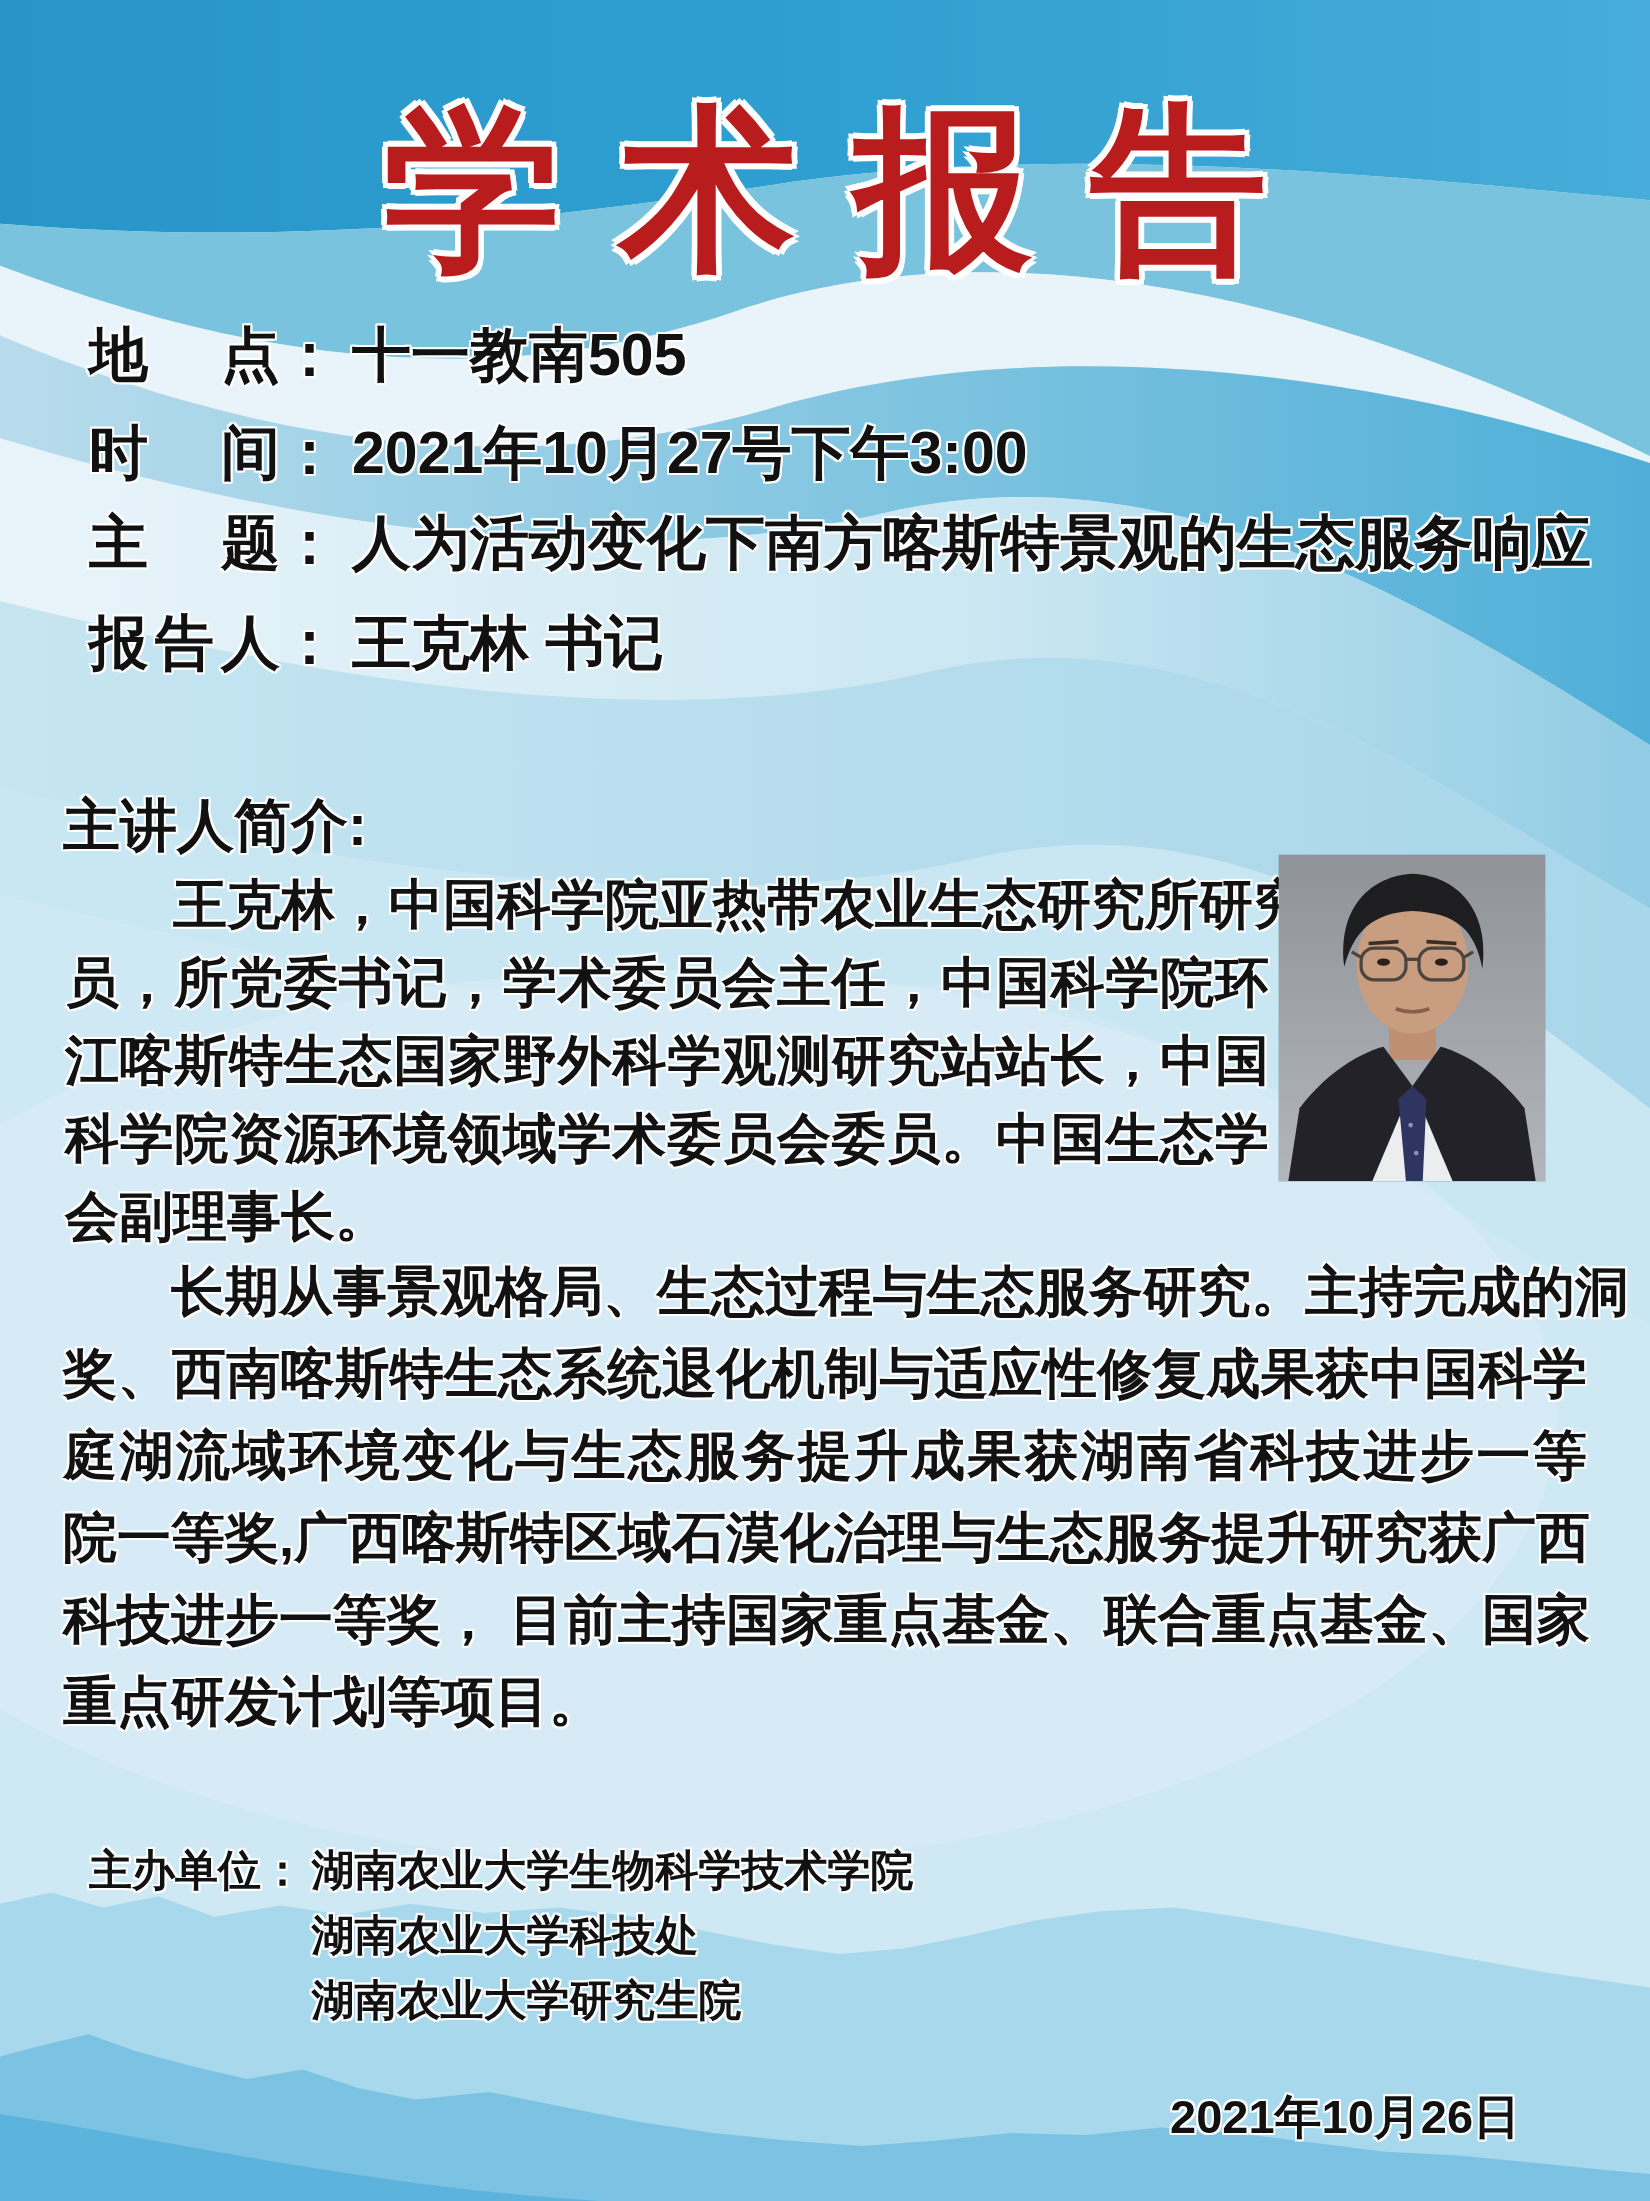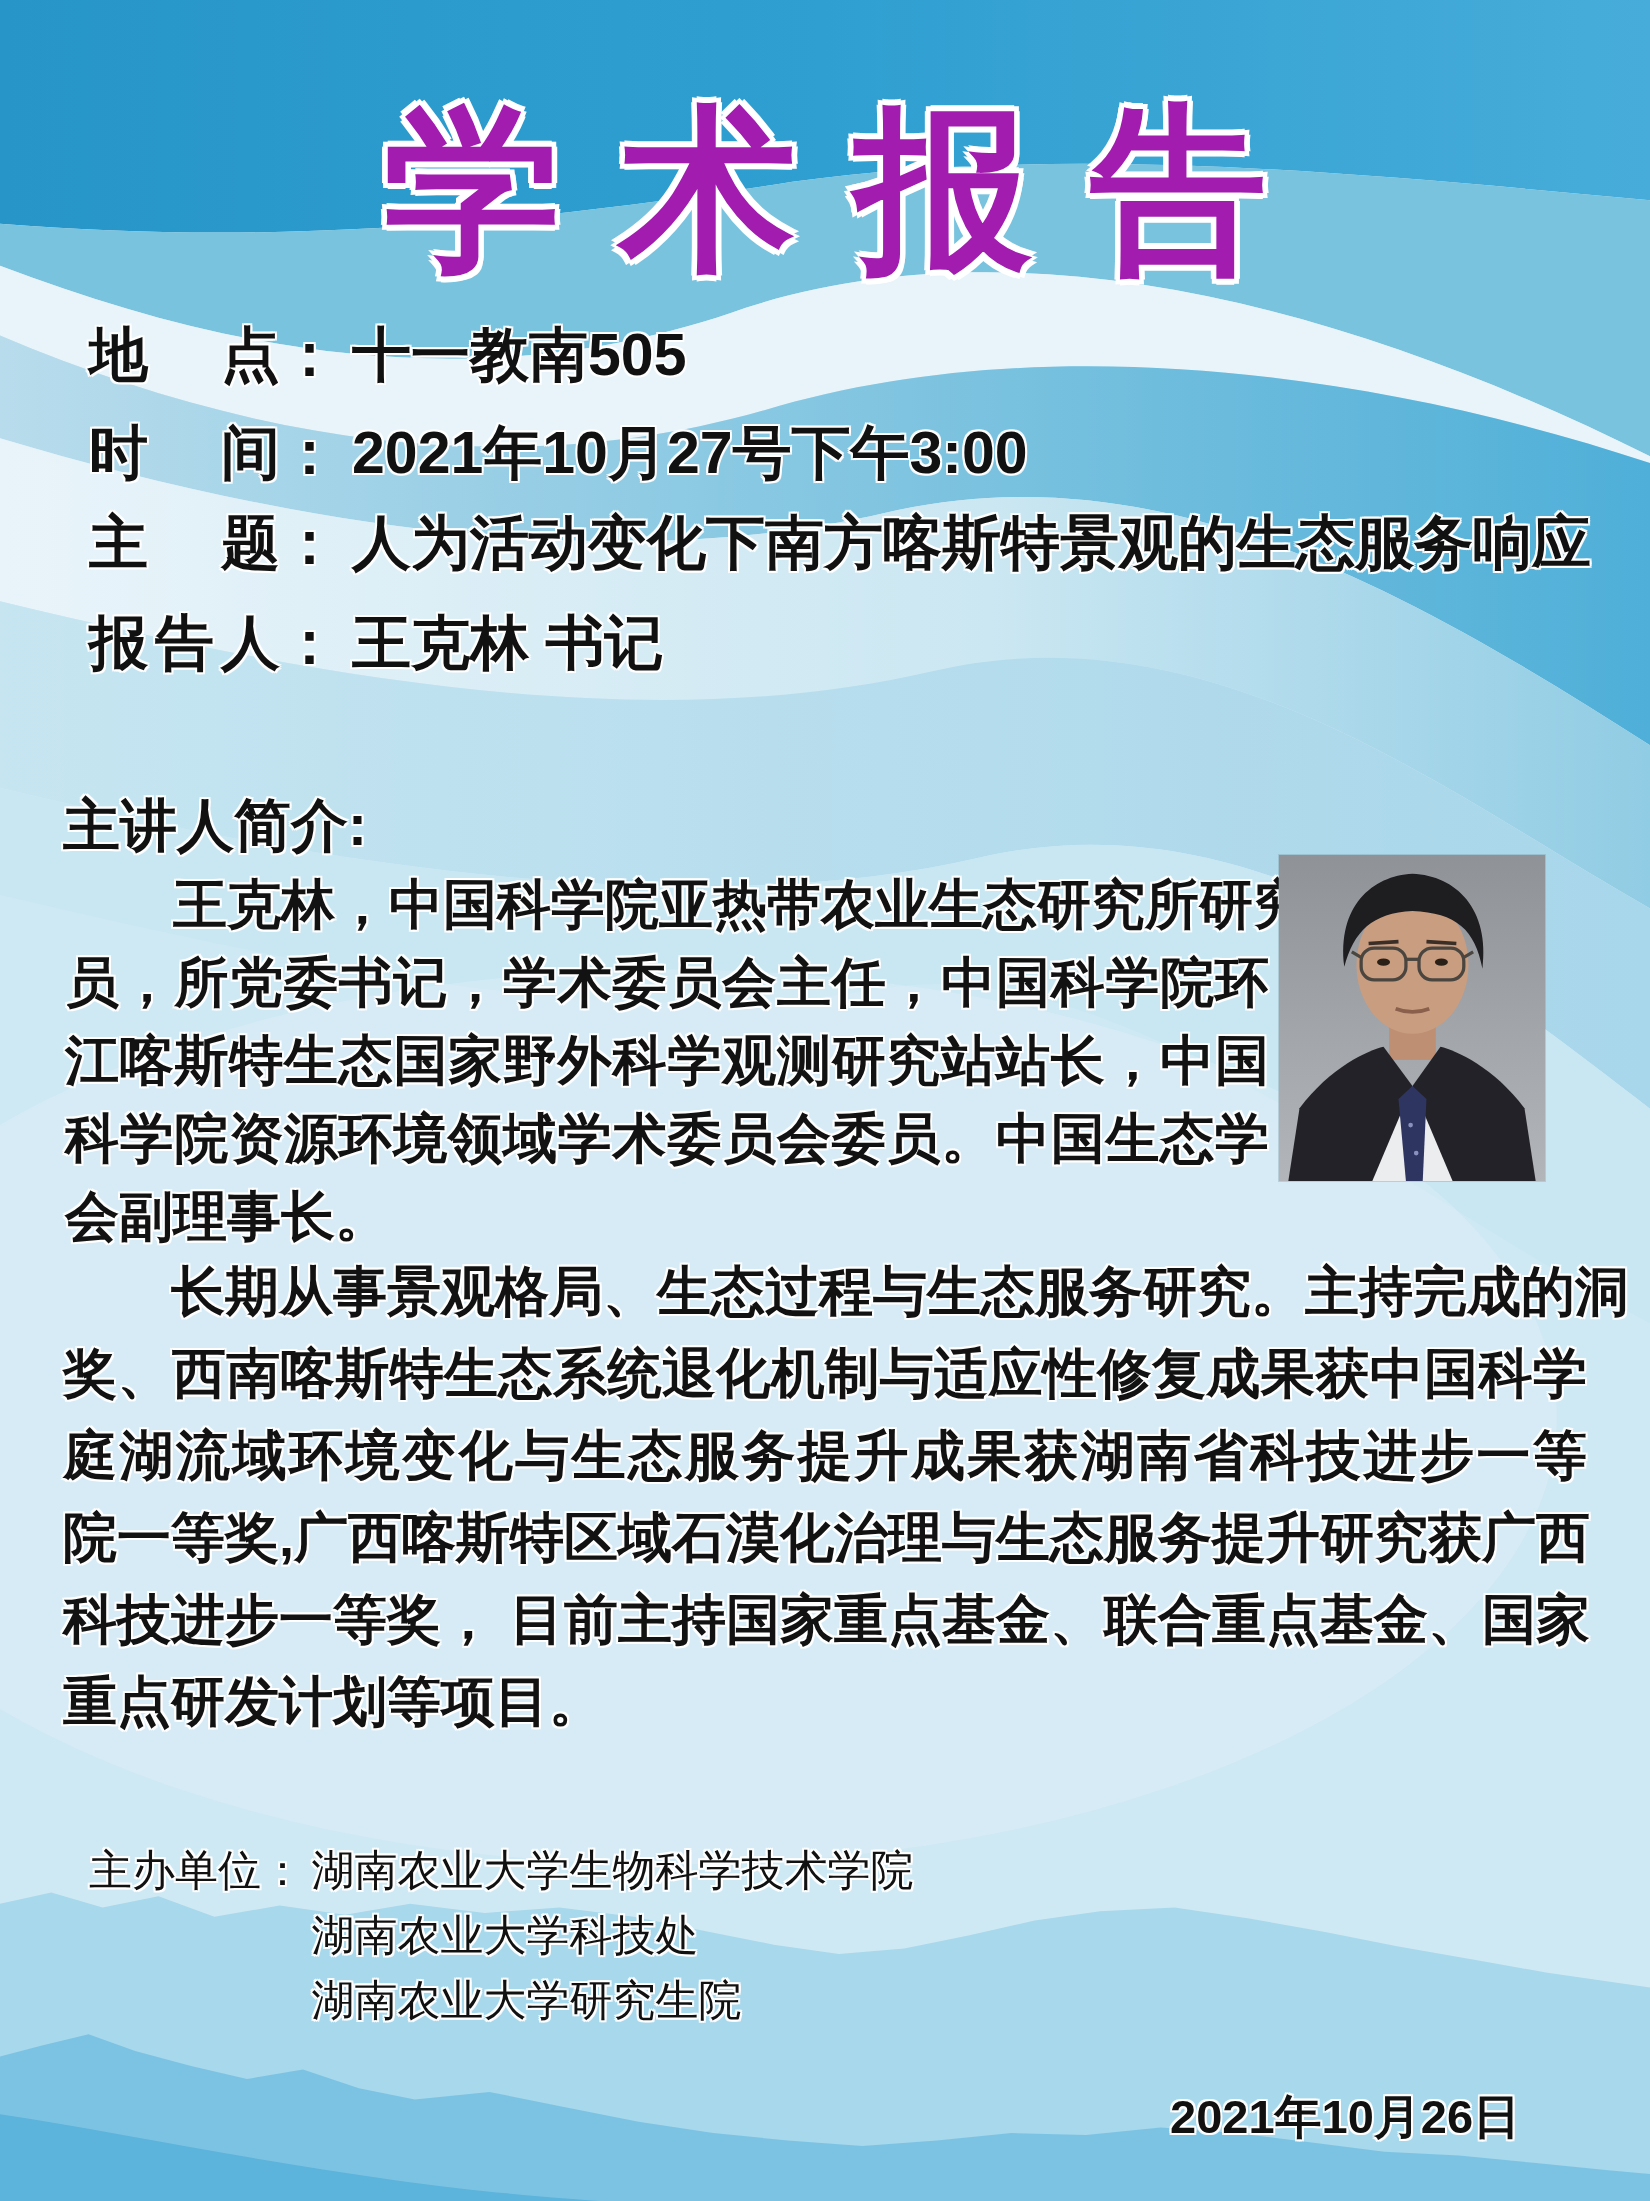--- a/index.html
+++ b/index.html
@@ -22,21 +22,21 @@
       1.9px 0 0 rgba(255,255,255,.85), -1.9px 0 0 rgba(255,255,255,.85);
   }
 
   .title{
     left:0;top:91px;width:1651px;margin:0;
     text-align:center;
     font-size:177px;line-height:1.12;
     font-weight:900;
     letter-spacing:.33em;
     text-indent:.33em; 
-    color:#a21caf;
+    color:#b91c1c;
     text-shadow:
       5.6px 0 0 #fff,-5.6px 0 0 #fff,0 5.6px 0 #fff,0 -5.6px 0 #fff,
       4.7px 4.7px 0 #fff,-4.7px -4.7px 0 #fff,4.7px -4.7px 0 #fff,-4.7px 4.7px 0 #fff;
   }
 
   .info-row{
     left:89px;height:71px;
     font-size:59px;line-height:65px;font-weight:900;
     white-space:nowrap;overflow:visible;
   }
@@ -65,21 +65,21 @@
   .para1{left:65px;top:865px;width:1204px;}
   .para2{left:63px;top:1250px;width:1524px;}
 
   .speaker-photo{
     left:1279px;top:855px;width:266px;height:326px;
     box-shadow:0 0 0 0.9px rgba(120,140,150,.35);
   }
   .speaker-photo svg{display:block;width:100%;height:100%;}
 
   .org-block{left:89px;top:1838px;display:flex;align-items:flex-start;
-    font-size:43px;font-weight:400;line-height:65px;white-space:nowrap;}
+    font-size:43px;font-weight:700;line-height:65px;white-space:nowrap;}
   .org-names{margin-left:7.5px;}
 
   .date-line{left:1170px;top:2086px;font-size:47px;font-weight:700;white-space:nowrap;}
 </style>
 </head>
 <body>
 
 <div class="poster">
 
   <svg class="bg" viewBox="0 0 1771 2362" preserveAspectRatio="none" aria-hidden="true">

